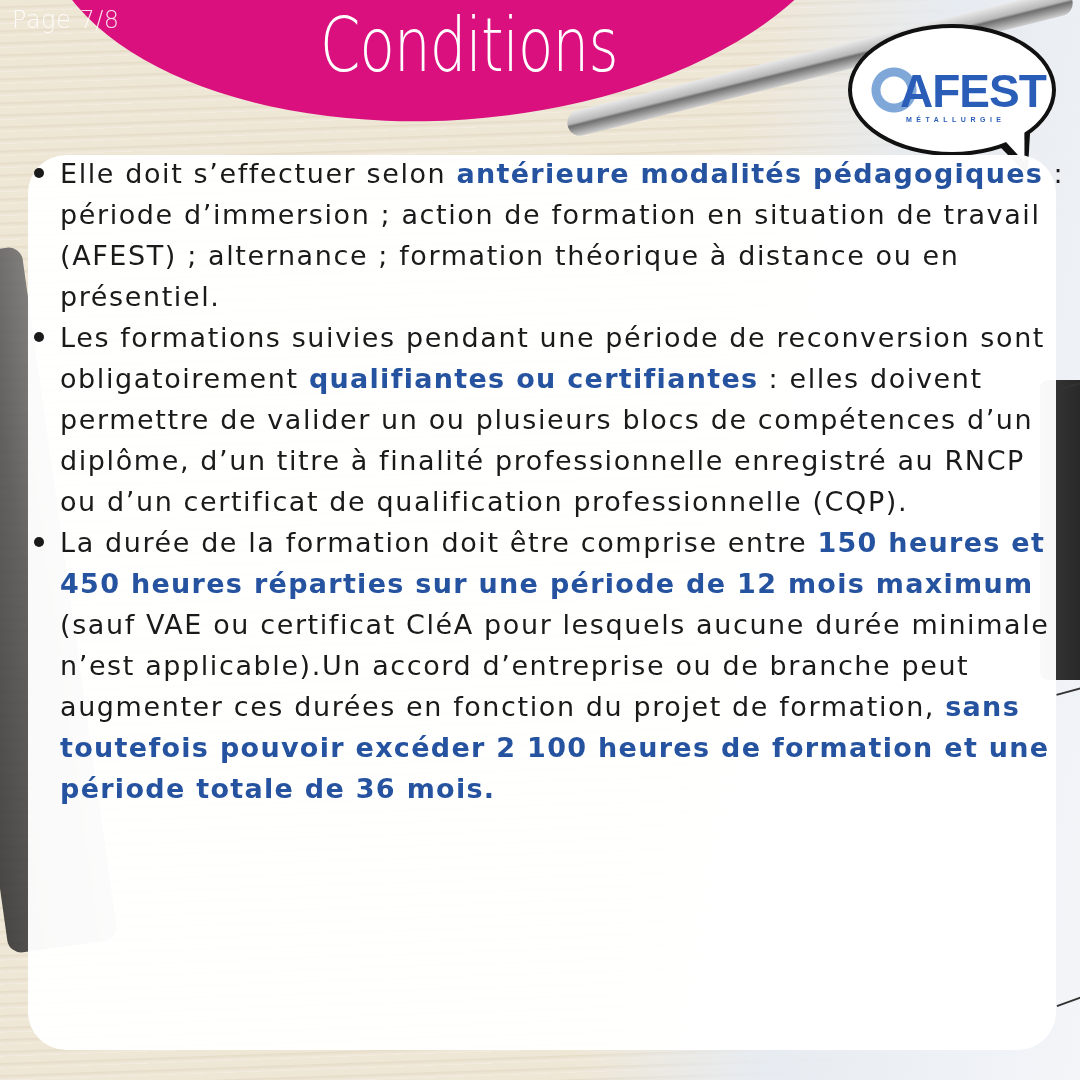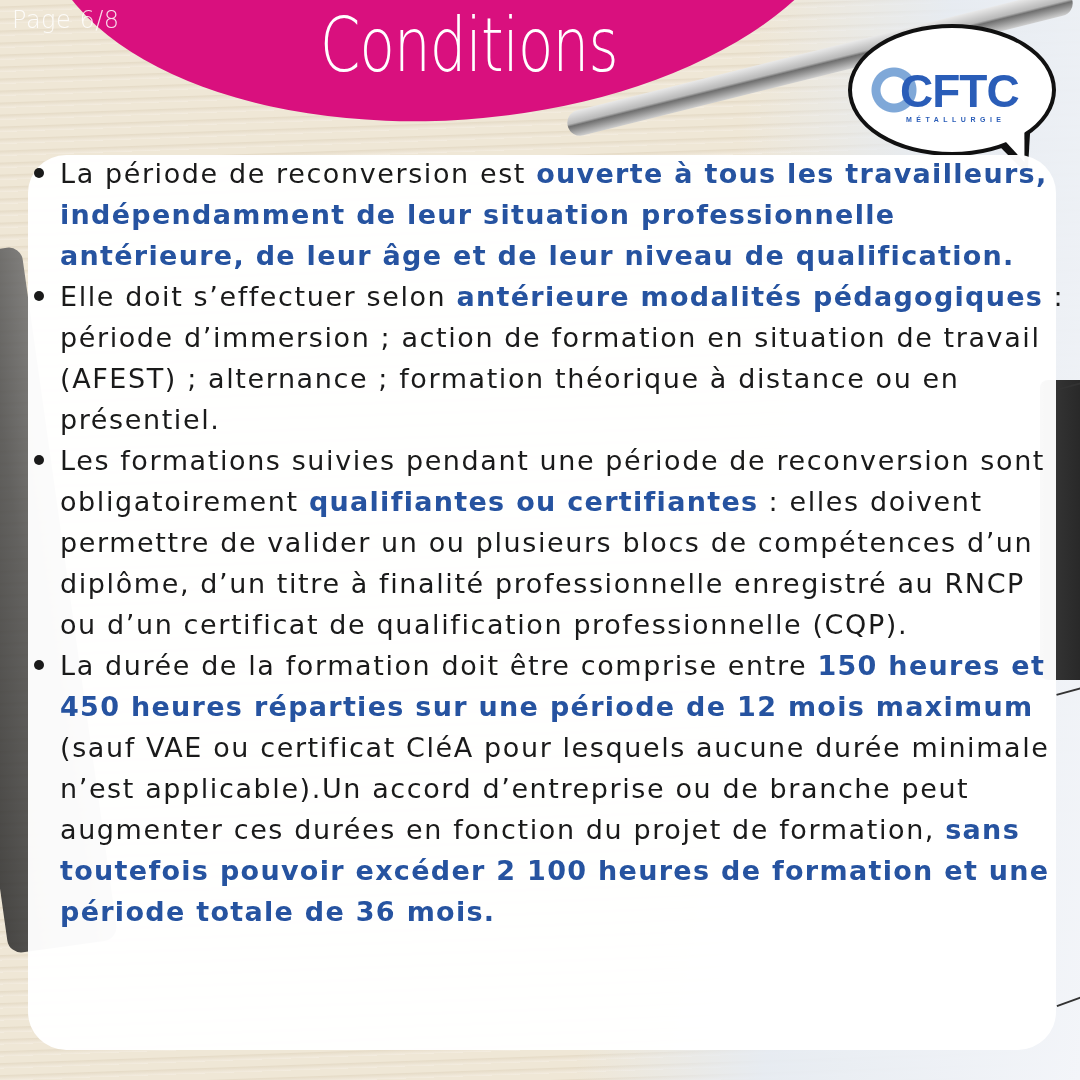--- a/index.html
+++ b/index.html
@@ -163,38 +163,34 @@
 
 <div class="bg"></div>
 <div class="bg-pen"></div>
 <div class="bg-dark-left"></div>
 <div class="bg-dark-right"></div>
 <div class="bg-line" style="left:1056px; top:385px; width:30px; transform:rotate(-15deg);"></div>
 <div class="bg-line" style="left:1056px; top:690px; width:30px; transform:rotate(-15deg);"></div>
 <div class="bg-line" style="left:1056px; top:1000px; width:30px; transform:rotate(-20deg);"></div>
 
 <div class="header-blob"></div>
-<div class="page-indicator">Page 6/8</div>
+<div class="page-indicator">Page 7/8</div>
 <div class="page-title">Conditions</div>
 
 <div>
   <div class="logo-tail"></div>
   <div class="logo-bubble"></div>
   <div class="logo-tail-inner"></div>
   <div class="logo-gear"></div>
-  <div class="logo-text">CFTC</div>
+  <div class="logo-text">AFEST</div>
   <div class="logo-sub">MÉTALLURGIE</div>
 </div>
 
 <div class="content-card"></div>
 <ul class="bullets">
-  <li class="bullet">
-    <span class="bullet-dot"></span>
-    <span>La période de reconversion est </span><span class="hl">ouverte à tous les travailleurs, indépendamment de leur situation professionnelle antérieure, de leur âge et de leur niveau de qualification.</span>
-  </li>
   <li class="bullet">
     <span class="bullet-dot"></span>
     <span>Elle doit s’effectuer selon </span><span class="hl">antérieure modalités pédagogiques</span><span> : période d’immersion ; action de formation en situation de travail (AFEST) ; alternance ; formation théorique à distance ou en présentiel.</span>
   </li>
   <li class="bullet">
     <span class="bullet-dot"></span>
     <span>Les formations suivies pendant une période de reconversion sont obligatoirement </span><span class="hl">qualifiantes ou certifiantes</span><span> : elles doivent permettre de valider un ou plusieurs blocs de compétences d’un diplôme, d’un titre à finalité professionnelle enregistré au RNCP ou d’un certificat de qualification professionnelle (CQP).</span>
   </li>
   <li class="bullet">
     <span class="bullet-dot"></span>

